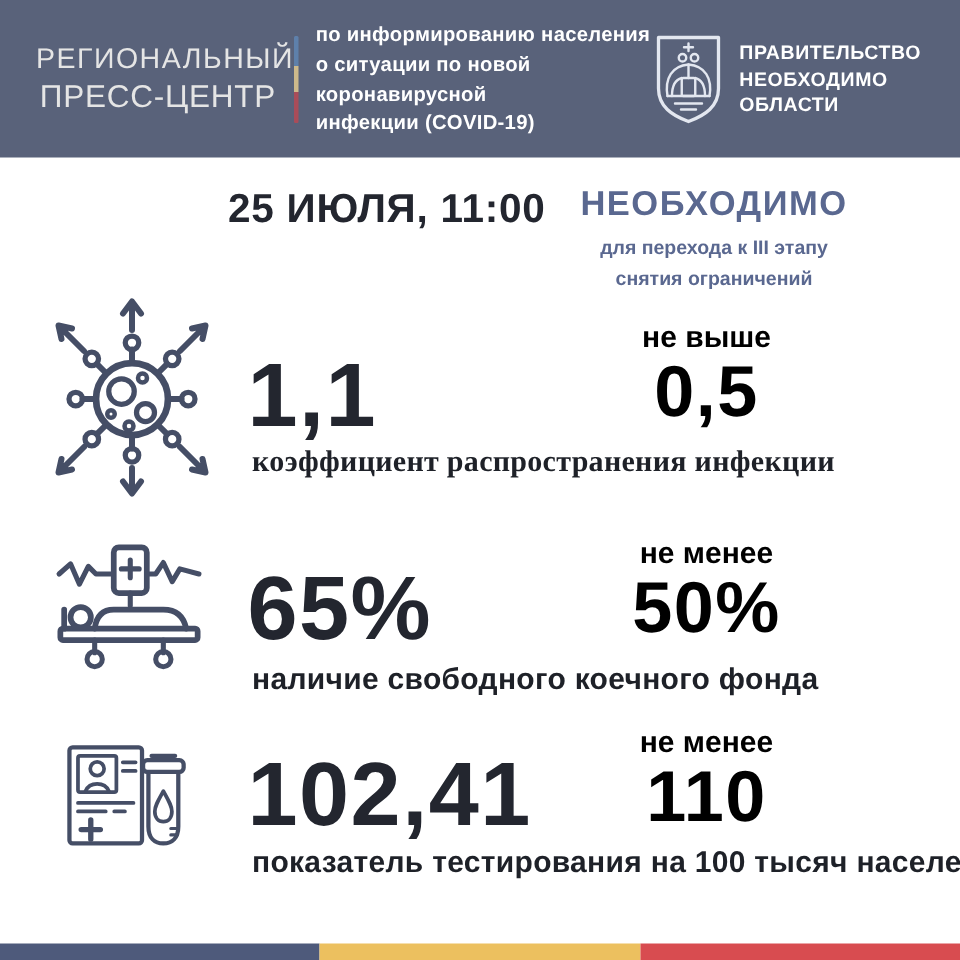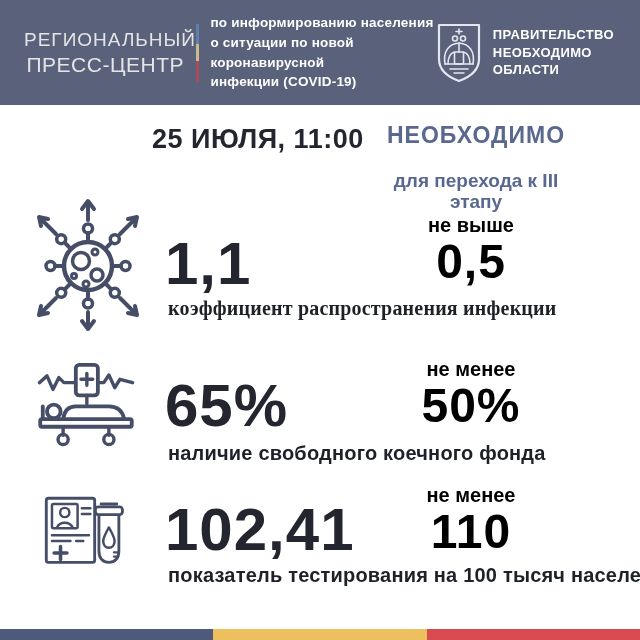--- a/index.html
+++ b/index.html
@@ -31,21 +31,21 @@
   
   .datetime {
     position:absolute; left:152px; top:124px;
     font-size:27px; font-weight:700; color:#23262f; letter-spacing:0.5px;
   }
   .required {
     position:absolute; left:366px; top:122px; width:220px;
     text-align:center; color:#5a6890;
   }
   .required-title { font-size:23px; font-weight:800; letter-spacing:1px; }
-  .required-sub { font-size:19px; font-weight:700; line-height:21px; margin-top:21px; }
+  .required-sub { font-size:13px; font-weight:700; line-height:21px; margin-top:5px; }
 
   
   .m-icon { position:absolute; }
   .icon1 { left:24px;  top:196px; }
   .icon2 { left:36px;  top:358px; }
   .icon3 { left:42px;  top:494px; }
 
   .m-value {
     position:absolute; left:165px;
     font-size:60px; font-weight:800; color:#23262f; letter-spacing:1px; line-height:1;
@@ -108,20 +108,21 @@
         <div>ОБЛАСТИ</div>
       </div>
     </div>
   </div>
 
   <div class="datetime">25 ИЮЛЯ, 11:00</div>
   <div class="required">
     <div class="required-title">НЕОБХОДИМО</div>
     <div class="required-sub">
       <div>для перехода к III этапу</div>
+      <div>снятия ограничений</div>
     </div>
   </div>
 
   <div>
     <span class="m-icon icon1">
       <svg width="128" height="138" viewBox="0 0 128 138" class="iconpic">
 
         <path d="M64,24 V6 M58,13 L64,5 L70,13" stroke-width="4"></path>
         <path d="M64,116 V132 M58,125 L64,133 L70,125" stroke-width="4"></path>
         <path d="M96,38 L112,22 M104,23 L113,21 L111,30" stroke-width="4"></path>

